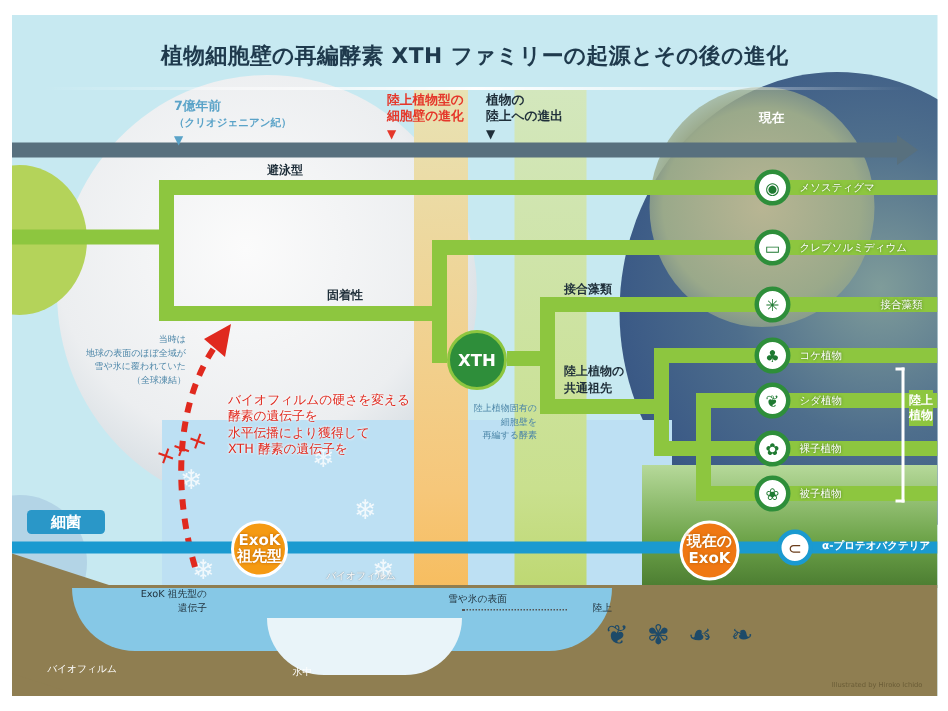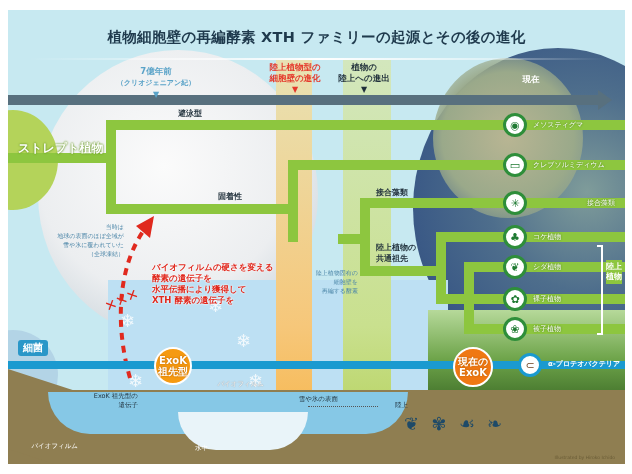--- a/index.html
+++ b/index.html
@@ -9,39 +9,39 @@
   .title-line{position:absolute;left:20px;right:20px;top:48px;height:2px;background:linear-gradient(90deg,rgba(255,255,255,0),#fff,rgba(255,255,255,0))}
   .globe-left{position:absolute;left:30px;top:40px;width:280px;height:290px;border-radius:50%;background:radial-gradient(circle at 45% 40%,#fbfbfb 0%,#eceef0 55%,#c9d3da 85%,#9aa8b3 100%)}
   .globe-right{position:absolute;left:405px;top:38px;width:290px;height:320px;border-radius:50%;background:radial-gradient(circle at 60% 45%,#7f9c9a 0%,#4e6e8c 40%,#3b5a86 70%,#2d466b 100%)}
   .globe-right::after{content:"";position:absolute;left:20px;top:10px;width:150px;height:160px;border-radius:50%;background:radial-gradient(circle,#b8b593 0%,#9aa98a 60%,rgba(150,170,140,0) 100%)}
   .snow-area{position:absolute;left:100px;top:270px;width:340px;height:130px;background:#bde0f3}
   .band{position:absolute;top:50px;height:380px}
   .band-orange{left:268px;width:36px;background:linear-gradient(#e8e2b4,#f6c77a 70%,#f7b64c)}
   .band-green{left:335px;width:48px;background:linear-gradient(#d3e7bd,#c9e08e 70%,#b6d25e)}
   .timeline{position:absolute;left:0;top:85px;width:595px;height:10px;background:#58707e}
   .timeline-arrow{position:absolute;left:590px;top:80px;width:0;height:0;border-top:10px solid transparent;border-bottom:10px solid transparent;border-left:14px solid #58707e}
-  .marker{position:absolute;text-align:center;font-size:8.5px;font-weight:bold;line-height:11px}
+  .marker{position:absolute;font-size:8.5px;font-weight:bold;line-height:11px}
   .marker .tri{font-size:8px;display:block}
   .m-7 {left:108px;top:56px;width:80px;color:#5aa3c8}
   .m-wall{left:250px;top:52px;width:74px;color:#e5372a}
   .m-land{left:316px;top:52px;width:80px;color:#1f2f3a}
   .m-now{left:498px;top:64px;width:50px;color:#fff}
   .green{position:absolute;background:#8dc63f}
   .strepto-circle{position:absolute;left:-40px;top:100px;width:90px;height:100px;border-radius:50%;background:#b4d35a}
   .strepto-label{position:absolute;left:10px;top:130px;font-size:12px;font-weight:bold;color:#fff;text-shadow:0 0 2px #6a9b26,0 0 2px #6a9b26}
   .bact-circle{position:absolute;left:-40px;top:320px;width:90px;height:90px;border-radius:50%;background:#b3d4e6}
-  .bact-label{position:absolute;left:10px;top:330px;background:#2a97c8;color:#fff;font-size:10px;font-weight:bold;padding:1px 5px;border-radius:3px}
+  .bact-label{position:absolute;left:10px;top:330px;background:#2a97c8;color:#fff;font-size:10px;font-weight:bold;padding:1px 16px;border-radius:3px}
   .blue-line{position:absolute;left:0;top:351px;width:617px;height:8px;background:#1a9ad0}
   .lbl{position:absolute;font-size:8px;font-weight:bold;color:#1f2f3a;white-space:nowrap}
   .lbl-small{position:absolute;font-size:6px;color:#4c86a8;text-align:right;line-height:9px}
   .eg16{position:absolute;left:128px;top:165px;width:50px;height:50px;border-radius:50%;background:#c6d932;border:2px solid #8fb420;display:flex;flex-direction:column;align-items:center;justify-content:center}
   .eg16 .main{font-size:12px;font-weight:bold;color:#fff;text-shadow:0 0 2px #6b8a10}
   .eg16 .sub{font-size:5px;color:#2e4a12;font-weight:bold}
   .xth{position:absolute;left:290px;top:210px;width:40px;height:40px;border-radius:50%;background:#2e8e3a;border:2px solid #8dc63f;display:flex;align-items:center;justify-content:center;color:#fff;font-weight:bold;font-size:11px}
-  .red-text{position:absolute;left:144px;top:252px;font-size:8.5px;font-weight:bold;color:#e0291e;line-height:11px;text-shadow:0 0 2px #fff,0 0 2px #fff}
+  .red-text{position:absolute;left:144px;top:252px;font-size:8.5px;font-weight:normal;color:#e0291e;line-height:11px;text-shadow:0 0 2px #fff,0 0 2px #fff}
   .red-arrow{position:absolute;left:100px;top:200px;width:60px;height:170px}
   .exok{position:absolute;border-radius:50%;background:#f59a12;border:2px solid #fff;display:flex;flex-direction:column;align-items:center;justify-content:center;color:#fff;font-weight:bold;font-size:10px;line-height:11px;text-shadow:0 0 2px #b45e00}
   .exok-anc{left:146px;top:337px;width:38px;height:38px}
   .exok-now{left:445px;top:337px;width:40px;height:40px;background:#ef7813}
   .leaf-row{position:absolute;left:495px;height:20px;display:flex;align-items:center}
   .leaf-icon{width:24px;height:24px;border-radius:50%;background:#fff;border:3px solid #2e8e3a;display:flex;align-items:center;justify-content:center;color:#1f7a32;font-size:11px}
   .leaf-name{position:absolute;left:30px;font-size:7px;font-weight:normal;color:#fff;text-shadow:0 0 2px #3b6a18;white-space:nowrap}
   .land-bracket{position:absolute;left:589px;top:235px;width:6px;height:90px;border:2px solid #fff;border-left:none}
   .land-tag{position:absolute;left:598px;top:250px;width:16px;padding:2px 0;background:#8dc63f;color:#fff;font-size:8px;font-weight:bold;text-align:center;line-height:10px}
   .alpha{position:absolute;left:510px;top:343px;width:24px;height:24px;border-radius:50%;background:#fff;border:3px solid #1a9ad0;color:#6b3e1c;font-size:11px;display:flex;align-items:center;justify-content:center}
@@ -119,31 +119,31 @@
   <div class="green" style="left:456px;top:284px;width:62px;height:10px"></div>
   <div class="green" style="left:456px;top:314px;width:62px;height:10px"></div>
   <div class="green" style="left:500px;top:110px;width:117px;height:10px"></div>
   <div class="green" style="left:500px;top:150px;width:117px;height:10px"></div>
   <div class="green" style="left:500px;top:188px;width:117px;height:10px"></div>
   <div class="green" style="left:500px;top:222px;width:117px;height:10px"></div>
   <div class="green" style="left:500px;top:252px;width:117px;height:10px"></div>
   <div class="green" style="left:500px;top:284px;width:117px;height:10px"></div>
   <div class="green" style="left:500px;top:314px;width:117px;height:10px"></div>
 
-  <div class="strepto-label">ストレプト植物</div>
 
   <div class="lbl" style="left:170px;top:98px">避泳型</div>
   <div class="lbl" style="left:210px;top:181px">固着性</div>
   <div class="lbl" style="left:368px;top:177px">接合藻類</div>
   <div class="lbl" style="left:368px;top:232px;line-height:11px">
     <span>陸上植物の</span><br>
     <span>共通祖先</span>
   </div>
 
 
+  <div class="xth">XTH</div>
   <div class="lbl-small" style="left:270px;top:258px;width:80px">
     <span>陸上植物固有の</span><br>
     <span>細胞壁を</span><br>
     <span>再編する酵素</span>
   </div>
 
   <div class="lbl-small" style="left:36px;top:212px;width:80px">
     <span>当時は</span><br>
     <span>地球の表面のほぼ全域が</span><br>
     <span>雪や氷に覆われていた</span><br>

